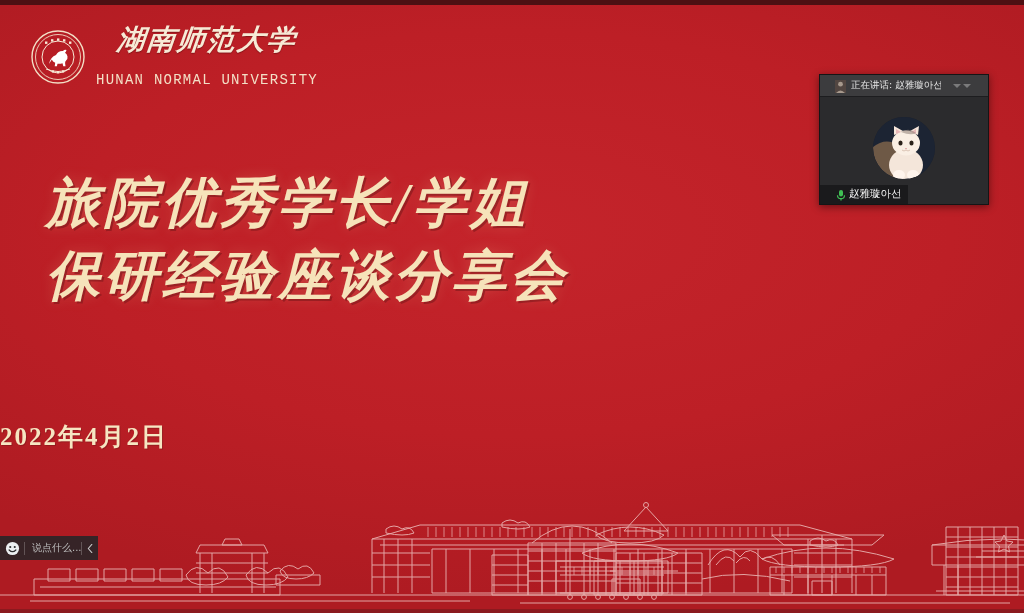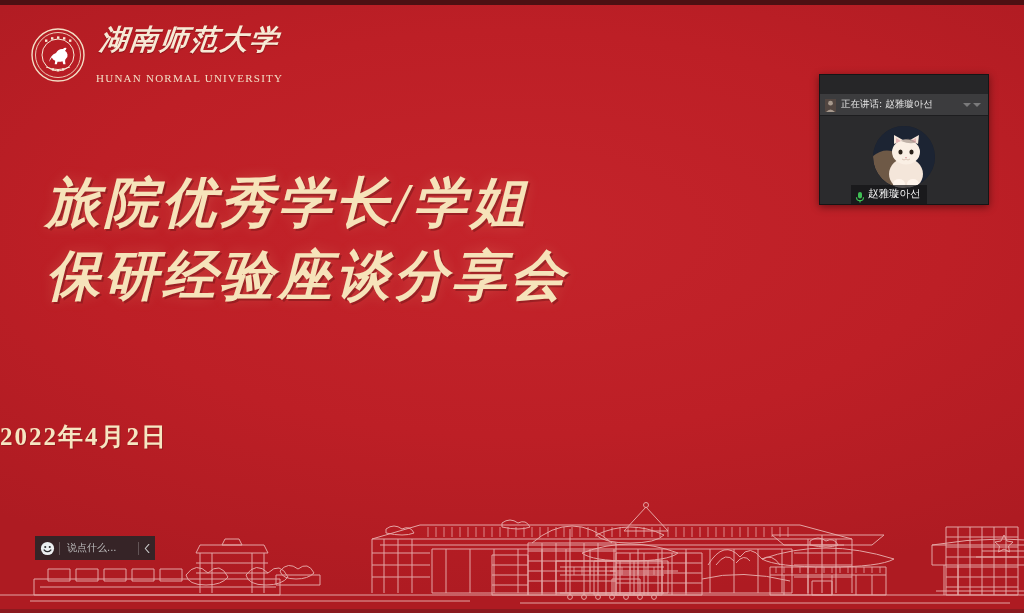--- a/index.html
+++ b/index.html
@@ -71,24 +71,24 @@
     font-size: 28px;
     font-weight: 700;
     letter-spacing: 2px;
     color: #f7ead6;
     font-style: italic;
     transform: skewX(-6deg);
     text-shadow: 0 1px 1px rgba(80,10,12,.5);
   }
   .brand-en {
     margin-top: 19px;
-    font-size: 11px;
+    font-size: 14px;
     letter-spacing: 1.25px;
     color: #f3dfc6;
-    font-family: Liberation Serif, serif;
+    font-family: Liberation Mono, monospace;
     white-space: nowrap;
   }
 
   
   .slide-title {
     position: absolute;
     left: 0;
     right: 0;
     top: 176px;
     text-align: left;
@@ -153,23 +153,22 @@
     display: flex;
     flex-direction: column;
   }
   .vp-header {
     height: 21px;
     flex: none;
     background: #3c3c3e;
     display: flex;
     align-items: center;
     gap: 5px;
-    padding: 0 5px;
+    padding: 0 15px;
     border-bottom: 1px solid #1d1d1f;
-    margin-top: 19px;
   }
   .vp-header-icon {
     width: 11px;
     height: 13px;
     flex: none;
     opacity: .75;
   }
   .vp-header-text {
     font-size: 9.5px;
     color: #e6e6e6;
@@ -198,48 +197,46 @@
     position: relative;
     overflow: hidden;
     background: #1b2230;
     margin-top: -6px;
   }
   .vp-namebar {
     position: absolute;
     left: 0;
     bottom: 0;
     display: flex;
-    align-items: flex-end;
+    align-items: flex-start;
     gap: 3px;
-    padding: 2px 6px 3px 4px;
+    padding: 2px 6px 3px 16px;
     background: rgba(20,20,22,.72);
-    margin-left: 31px;
   }
   .vp-mic {
     width: 10px; height: 12px; flex: none;
   }
   .vp-name {
     font-size: 10.5px;
     color: #f2f2f2;
     white-space: nowrap;
     font-family: "DejaVu Sans", sans-serif;
   }
 
   
   .chat-bar {
     position: absolute;
     left: 0;
     top: 536px;
-    width: 120px;
+    width: 98px;
     height: 24px;
     background: rgba(38,38,40,.88);
     display: flex;
     align-items: center;
     z-index: 22;
-    margin-left: 35px;
   }
   .chat-emoji {
     width: 24px;
     height: 24px;
     flex: none;
     display: flex;
     align-items: center;
     justify-content: center;
   }
   .chat-divider {

